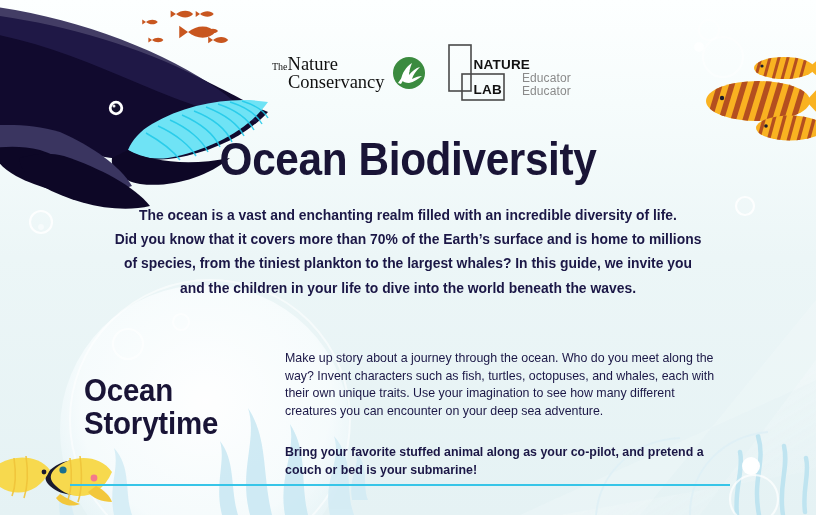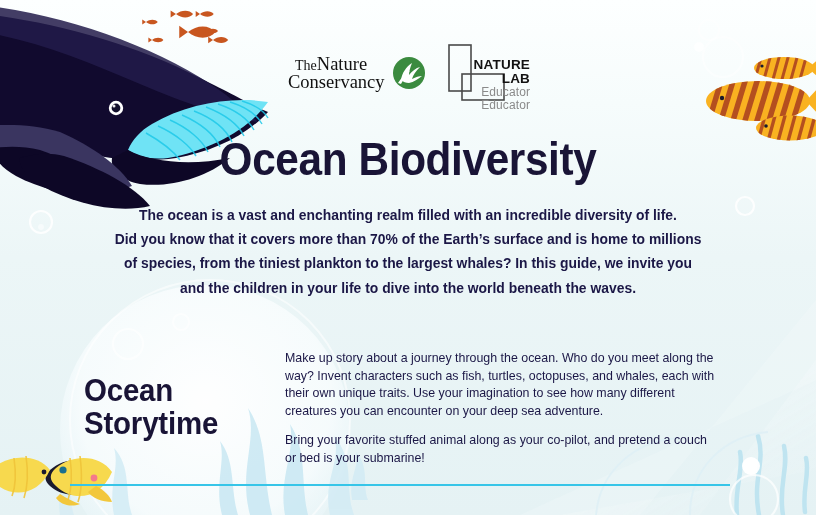--- a/index.html
+++ b/index.html
@@ -18,27 +18,27 @@
   .logos{
     position:absolute;top:44px;left:272px;width:272px;height:58px;
     display:flex;align-items:center;gap:22px;z-index:30;
   }
   .tnc{display:flex;align-items:center;gap:7px;}
   .tnc-words{
     font-family:"Liberation Serif", serif;
     color:#111111;line-height:0.99;
   }
   .tnc-l1{font-size:13px;letter-spacing:0px;}
-  .tnc-l1 .sm{font-size:14px;margin-left:23px;}
+  .tnc-l1 .sm{font-size:10px;}
   .tnc-l1 .big{font-size:18.5px;}
   .tnc-l2{font-size:18.5px;margin-top:-1px;margin-left:16px;}
   .nl{display:flex;align-items:flex-start;position:relative;height:58px;}
   .nl-text{position:absolute;left:26px;top:14px;}
   .nl-n{font-size:13.5px;font-weight:bold;color:#121212;letter-spacing:0.2px;line-height:1.05;}
-  .nl-lab-row{display:flex;align-items:flex-end;gap:0;flex-direction:column;}
+  .nl-lab-row{display:flex;align-items:flex-end;gap:20px;}
   .nl-l{font-size:13.5px;font-weight:bold;color:#121212;letter-spacing:0.2px;line-height:1.05;}
   .nl-sub{font-size:12px;color:#8a8a8a;line-height:1.06;letter-spacing:0.1px;}
 
   
   .title{
     position:absolute;left:0;top:136px;width:816px;text-align:center;
     font-size:46px;font-weight:bold;color:#191436;
     letter-spacing:-0.4px;line-height:1;
     font-family:"Liberation Sans", sans-serif;
     transform:scaleX(0.92);transform-origin:center top;
@@ -59,21 +59,21 @@
     letter-spacing:-0.2px;
     transform:scaleX(0.95);transform-origin:left top;
     z-index:25;
   }
   .story-body{
     position:absolute;left:285px;top:350px;width:434px;
     font-size:12.4px;color:#1b1746;line-height:1.43;font-weight:bold;
     z-index:25;
   }
   .story-body .p1{font-weight:normal;}
-  .story-body .p2{margin-top:11px;font-weight:normal;}
+  .story-body .p2{margin-top:23px;font-weight:bold;}
   .rule{
     position:absolute;left:70px;top:484px;width:660px;height:2px;
     background:#37c5e8;z-index:26;
   }
 </style>
 </head>
 <body>
 
 <div id="page">
 

